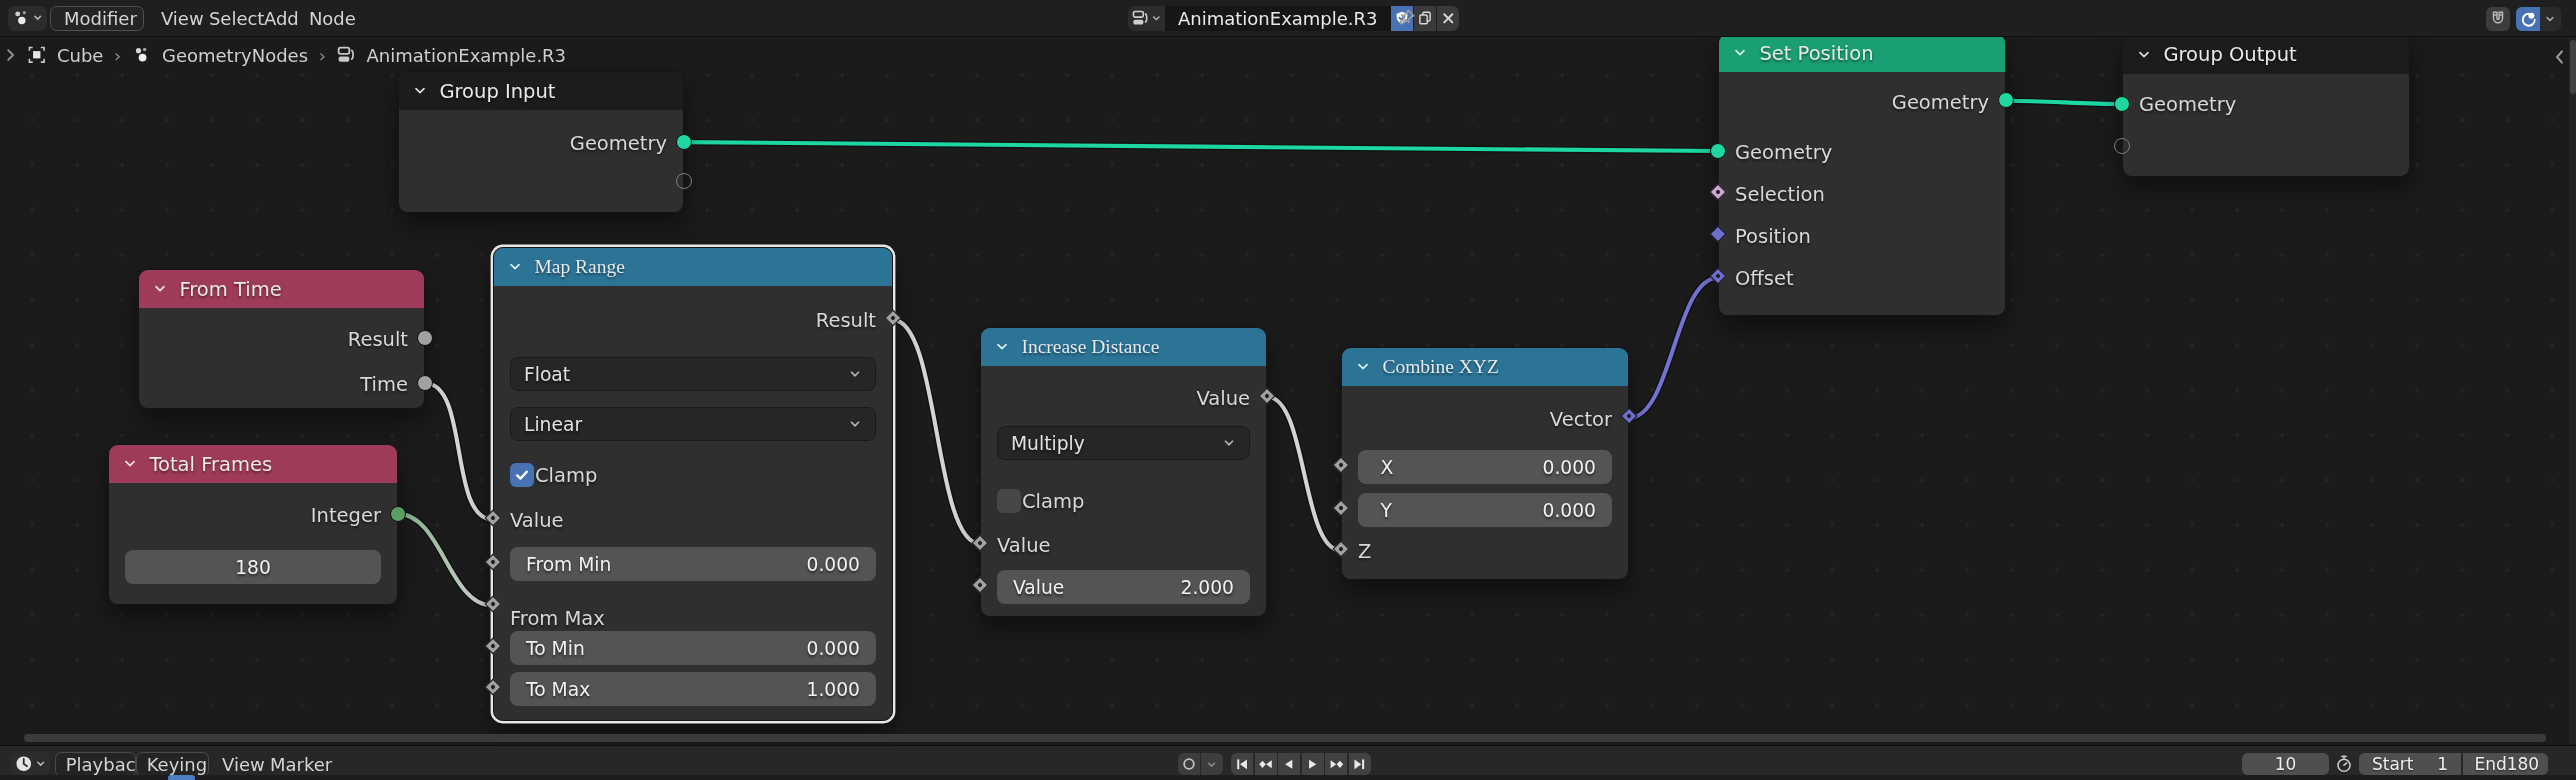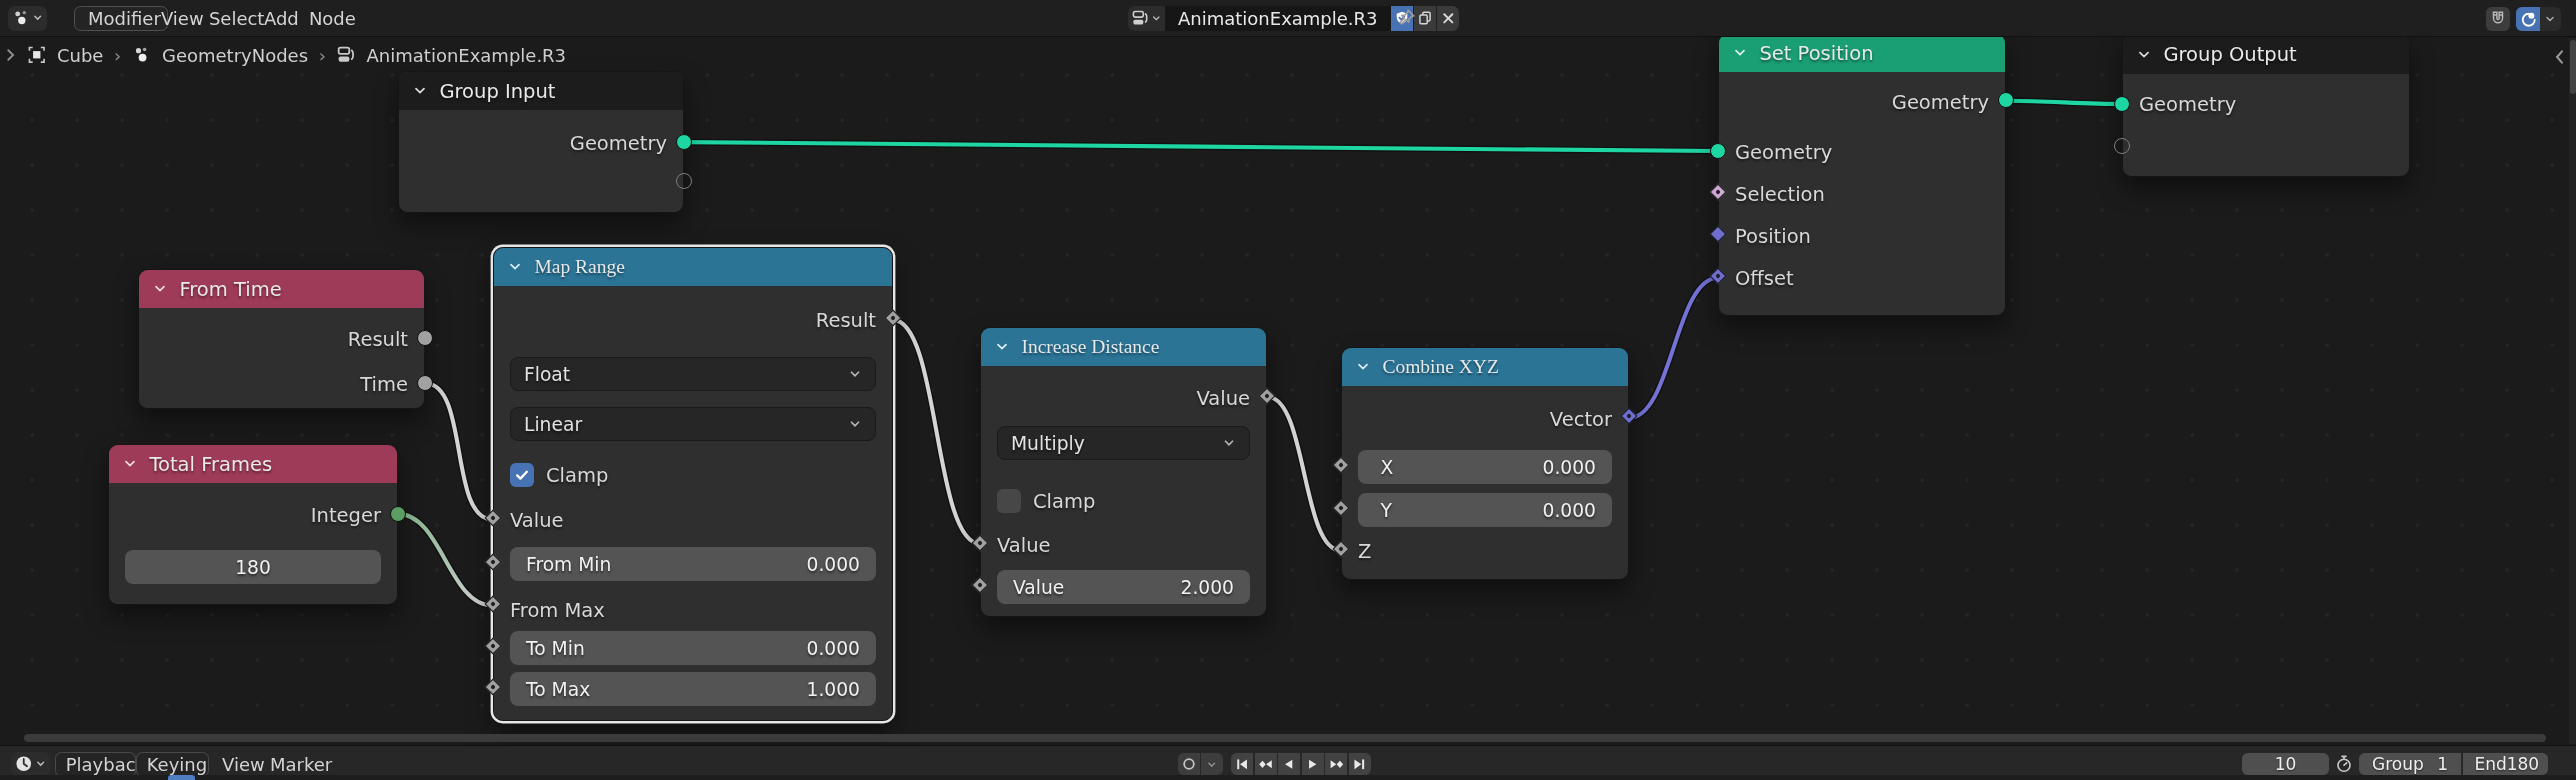--- a/index.html
+++ b/index.html
@@ -6,21 +6,21 @@
   html,body { width:2576px; height:781px; overflow:hidden; background:#1b1b1b;
     font-family:"DejaVu Sans","Liberation Sans",sans-serif; color:#d9d9d9; }
 
   
   #top-bar { position:absolute; left:0; top:0; width:2576px; height:37px;
     background:#1f1f1f; border-bottom:0.8px solid #101010; z-index:30; }
   .hbtn { position:absolute; top:5.7px; height:25px; display:flex; align-items:center;
     border-radius:6.5px; color:#d4d4d4; font-size:18px; }
   #editor-select { left:8px; width:39px; background:#2c2c2c; justify-content:center; gap:1.6px; }
   #mode-dd { left:50px; width:94px; background:#242424; border:0.8px solid #4f4f4f;
-    justify-content:space-between; padding:0 9.7px 0 13px;margin-left:24px; }
+    justify-content:space-between; padding:0 9.7px 0 13px; }
   .menu-item { position:absolute; top:0; height:37px; display:flex; align-items:center;
     font-size:18px; color:#d4d4d4; padding:0 4.9px; }
   #id-block { position:absolute; left:1128px; top:5.7px; height:25px; display:flex;
     align-items:stretch; border-radius:6.5px; overflow:hidden; }
   #tree-icon-dd { width:37px; background:#2c2c2c; display:flex; align-items:center;
     justify-content:center; gap:1.6px; }
   #tree-name { background:#161616; color:#e8e8e8; font-size:18px; display:flex;
     align-items:center; padding:0 13px; min-width:143px; }
   .idbtn { width:22px; display:flex; align-items:center; justify-content:center;
     background:#3a3a3a; margin-left:0.8px; }
@@ -61,21 +61,21 @@
     padding:0 16px; color:#d8d8d8; text-shadow:0 1.6px 2.4px rgba(0,0,0,.5); }
   .row.out { justify-content:flex-end; }
   .field { position:absolute; left:16px; right:16px; height:34px; background:#545454;
     border-radius:8px; display:flex; align-items:center; justify-content:space-between;
     padding:0 16px; color:#f1f1f1; font-size:18.7px; text-shadow:0 1.6px 2.4px rgba(0,0,0,.55); }
   .field.center { justify-content:center; }
   .dropdown { position:absolute; left:16px; right:16px; height:34px; background:#262626;
     border:0.8px solid #1a1a1a; border-radius:8px; display:flex; align-items:center;
     justify-content:space-between; padding:0 13px; color:#e2e2e2; font-size:18.7px;
     text-shadow:0 1.6px 2.4px rgba(0,0,0,.55); }
-  .checkrow { position:absolute; left:16px; display:flex; align-items:center; gap:12px;
+  .checkrow { position:absolute; left:16px; display:flex; align-items:center; gap:1px;
     height:28px; color:#d8d8d8; text-shadow:0 1.6px 2.4px rgba(0,0,0,.5); }
   .checkbox { width:24px; height:24px; border-radius:5.7px; background:#474747;
     display:flex; align-items:center; justify-content:center; }
   .checkbox.checked { background:#4772b3; }
 
   .sock { position:absolute; z-index:3; }
   .circle { width:16px; height:16px; border-radius:50%; border:1.6px solid #101010; }
   .ring { width:16px; height:16px; border-radius:50%; border:1.6px solid #7e7e7e; background:transparent; }
   .diamond { width:12px; height:12px; border:1.6px solid #101010; transform:rotate(45deg); }
   .diamond.dot::after { content:''; position:absolute; inset:3.2px; background:#202020; border-radius:50%; }
@@ -341,21 +341,21 @@
       </span>
       <span>Clamp</span>
     </div>
     <div class="row" style="top:258px">
       <span>Value</span>
     </div>
     <div class="field" style="top:299px">
       <span>From Min</span>
       <span>0.000</span>
     </div>
-    <div class="row" style="top:348px">
+    <div class="row" style="top:356px">
       <span>From Max</span>
     </div>
     <div class="field" style="top:383px">
       <span>To Min</span>
       <span>0.000</span>
     </div>
     <div class="field" style="top:424px">
       <span>To Max</span>
       <span>1.000</span>
     </div>
@@ -556,21 +556,21 @@
   <div class="tfield" id="cur-frame">
     <span>10</span>
   </div>
   <div id="stopwatch-wrap">
     <svg class="ic" width="20" height="20" viewBox="0 0 25 25">
       <circle cx="12.5" cy="14" r="7.5" fill="none" stroke="#c9c9c9" stroke-width="2"></circle>
       <path d="M10 3h5M12.5 3v3.5M12.5 14l3.5-3" fill="none" stroke="#c9c9c9" stroke-width="2" stroke-linecap="round"></path>
     </svg>
   </div>
   <div class="tfield" id="start-field">
-    <span>Group</span>
+    <span>Start</span>
     <span>1</span>
   </div>
   <div class="tfield" id="end-field">
     <span>End</span>
     <span>180</span>
   </div>
 </div>
 <div id="tl-content">
   <div id="playhead"></div>
 </div>

